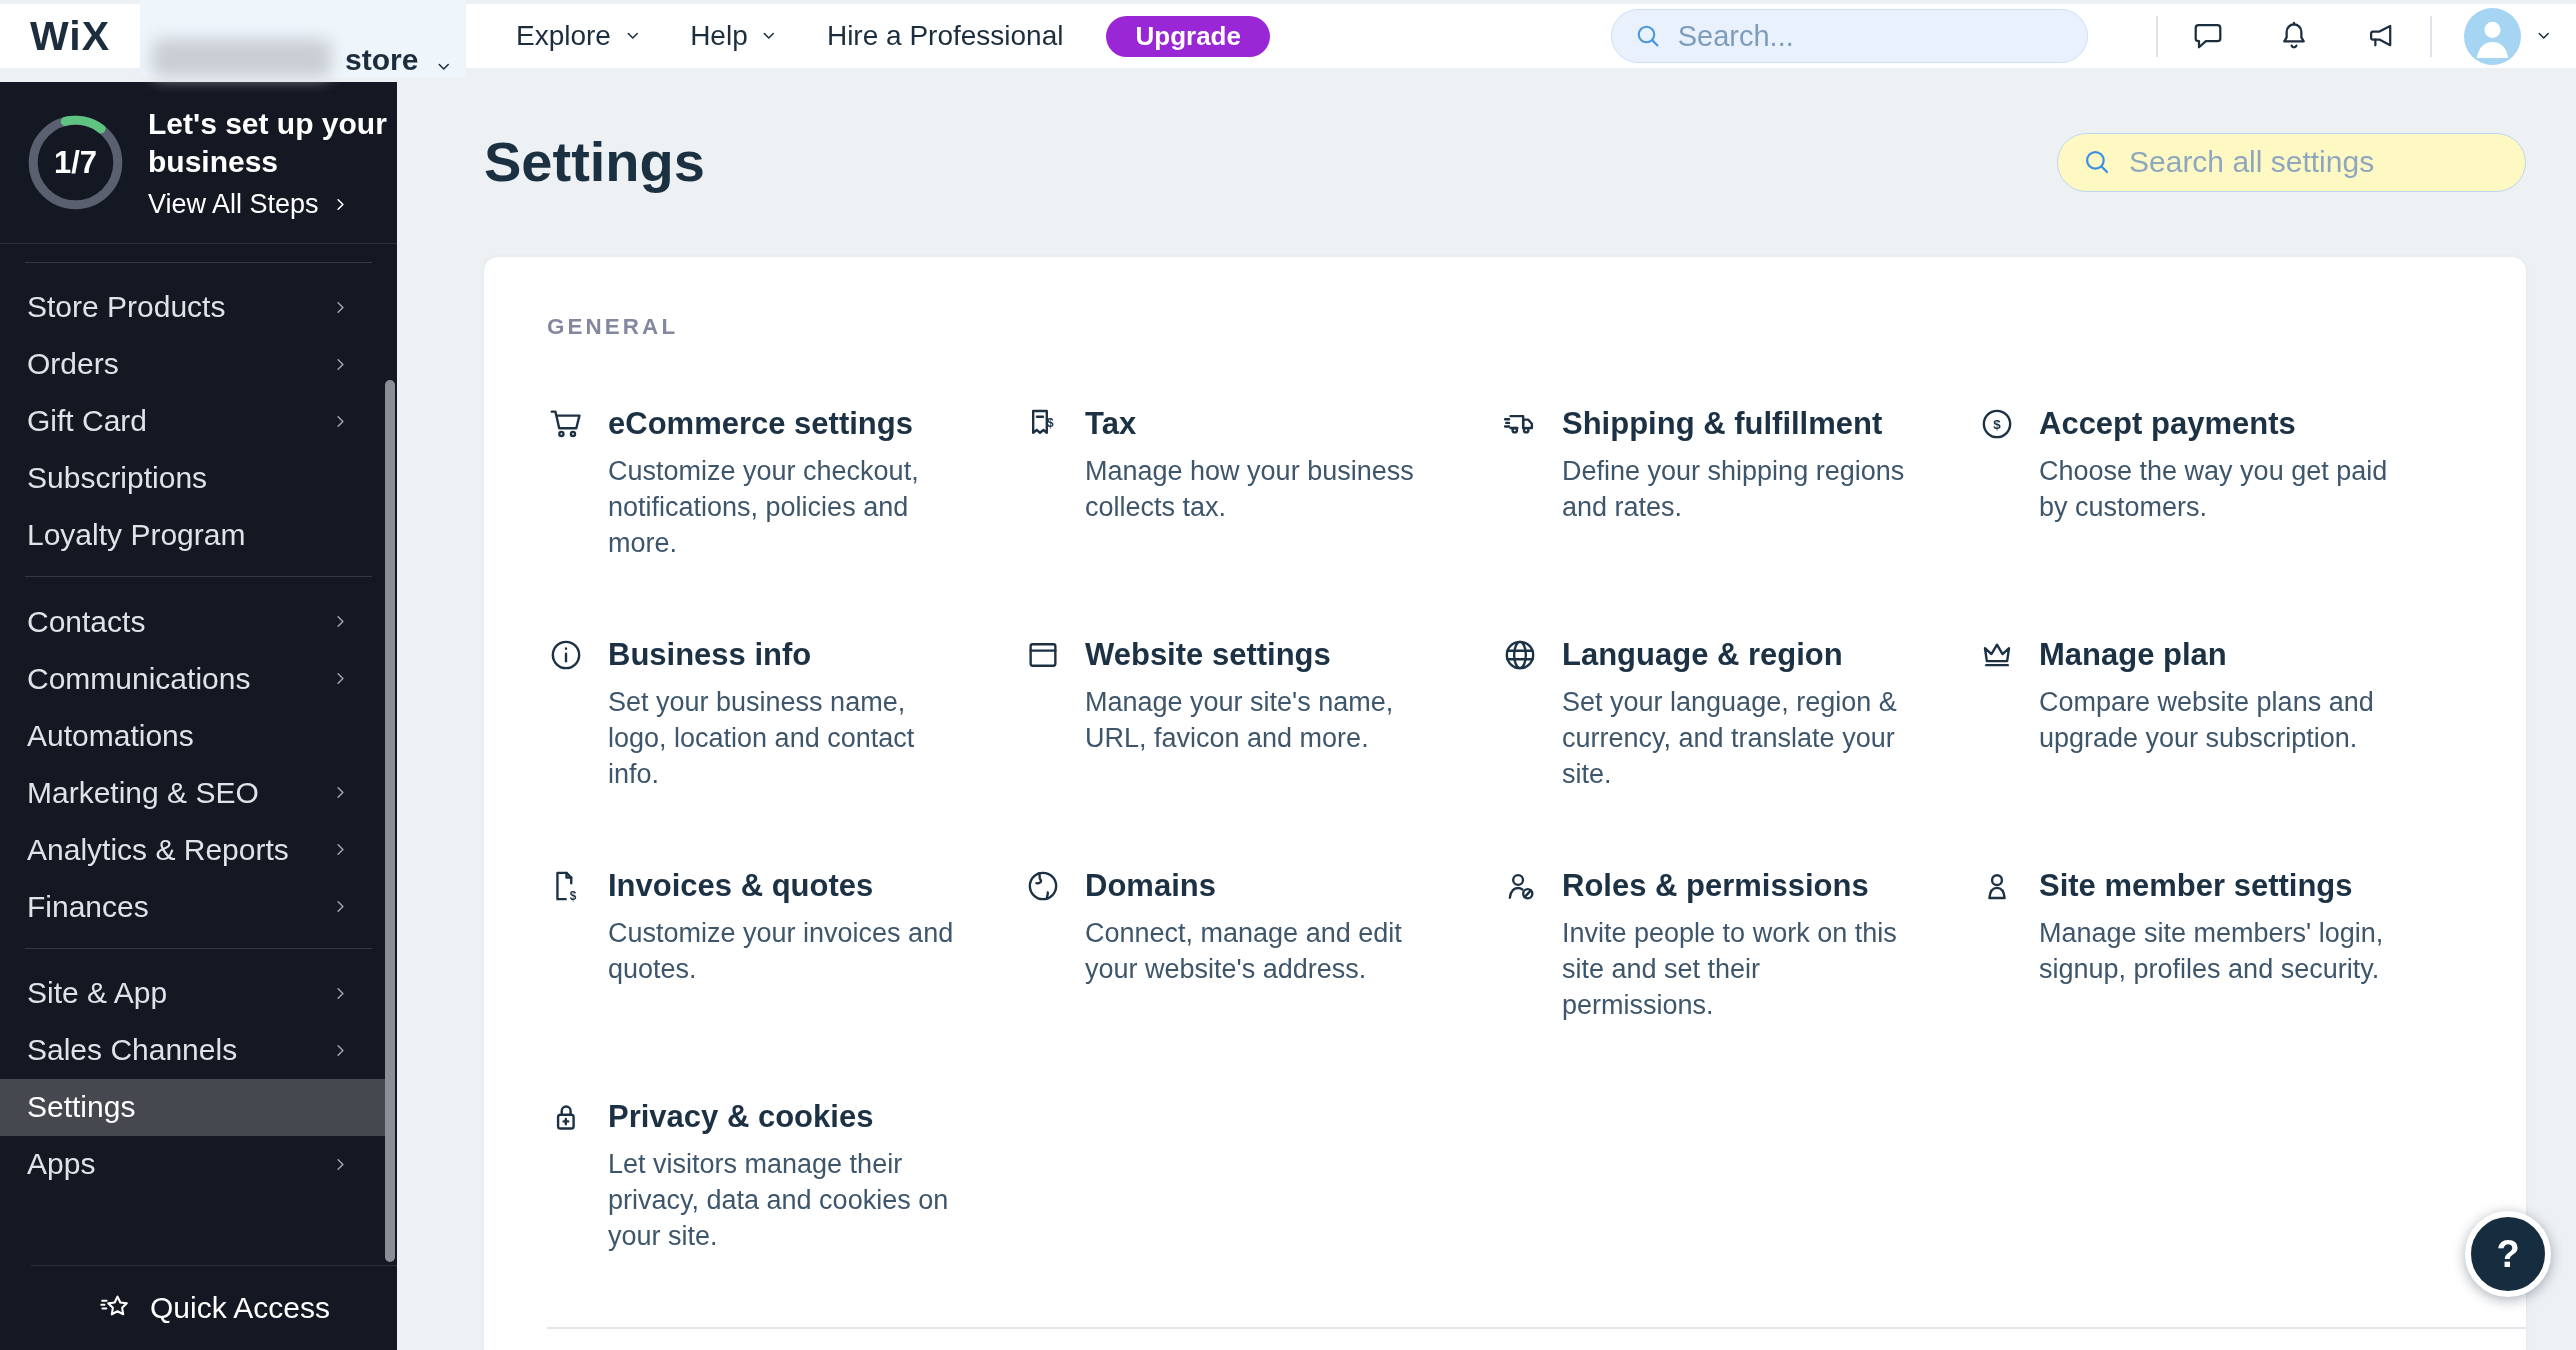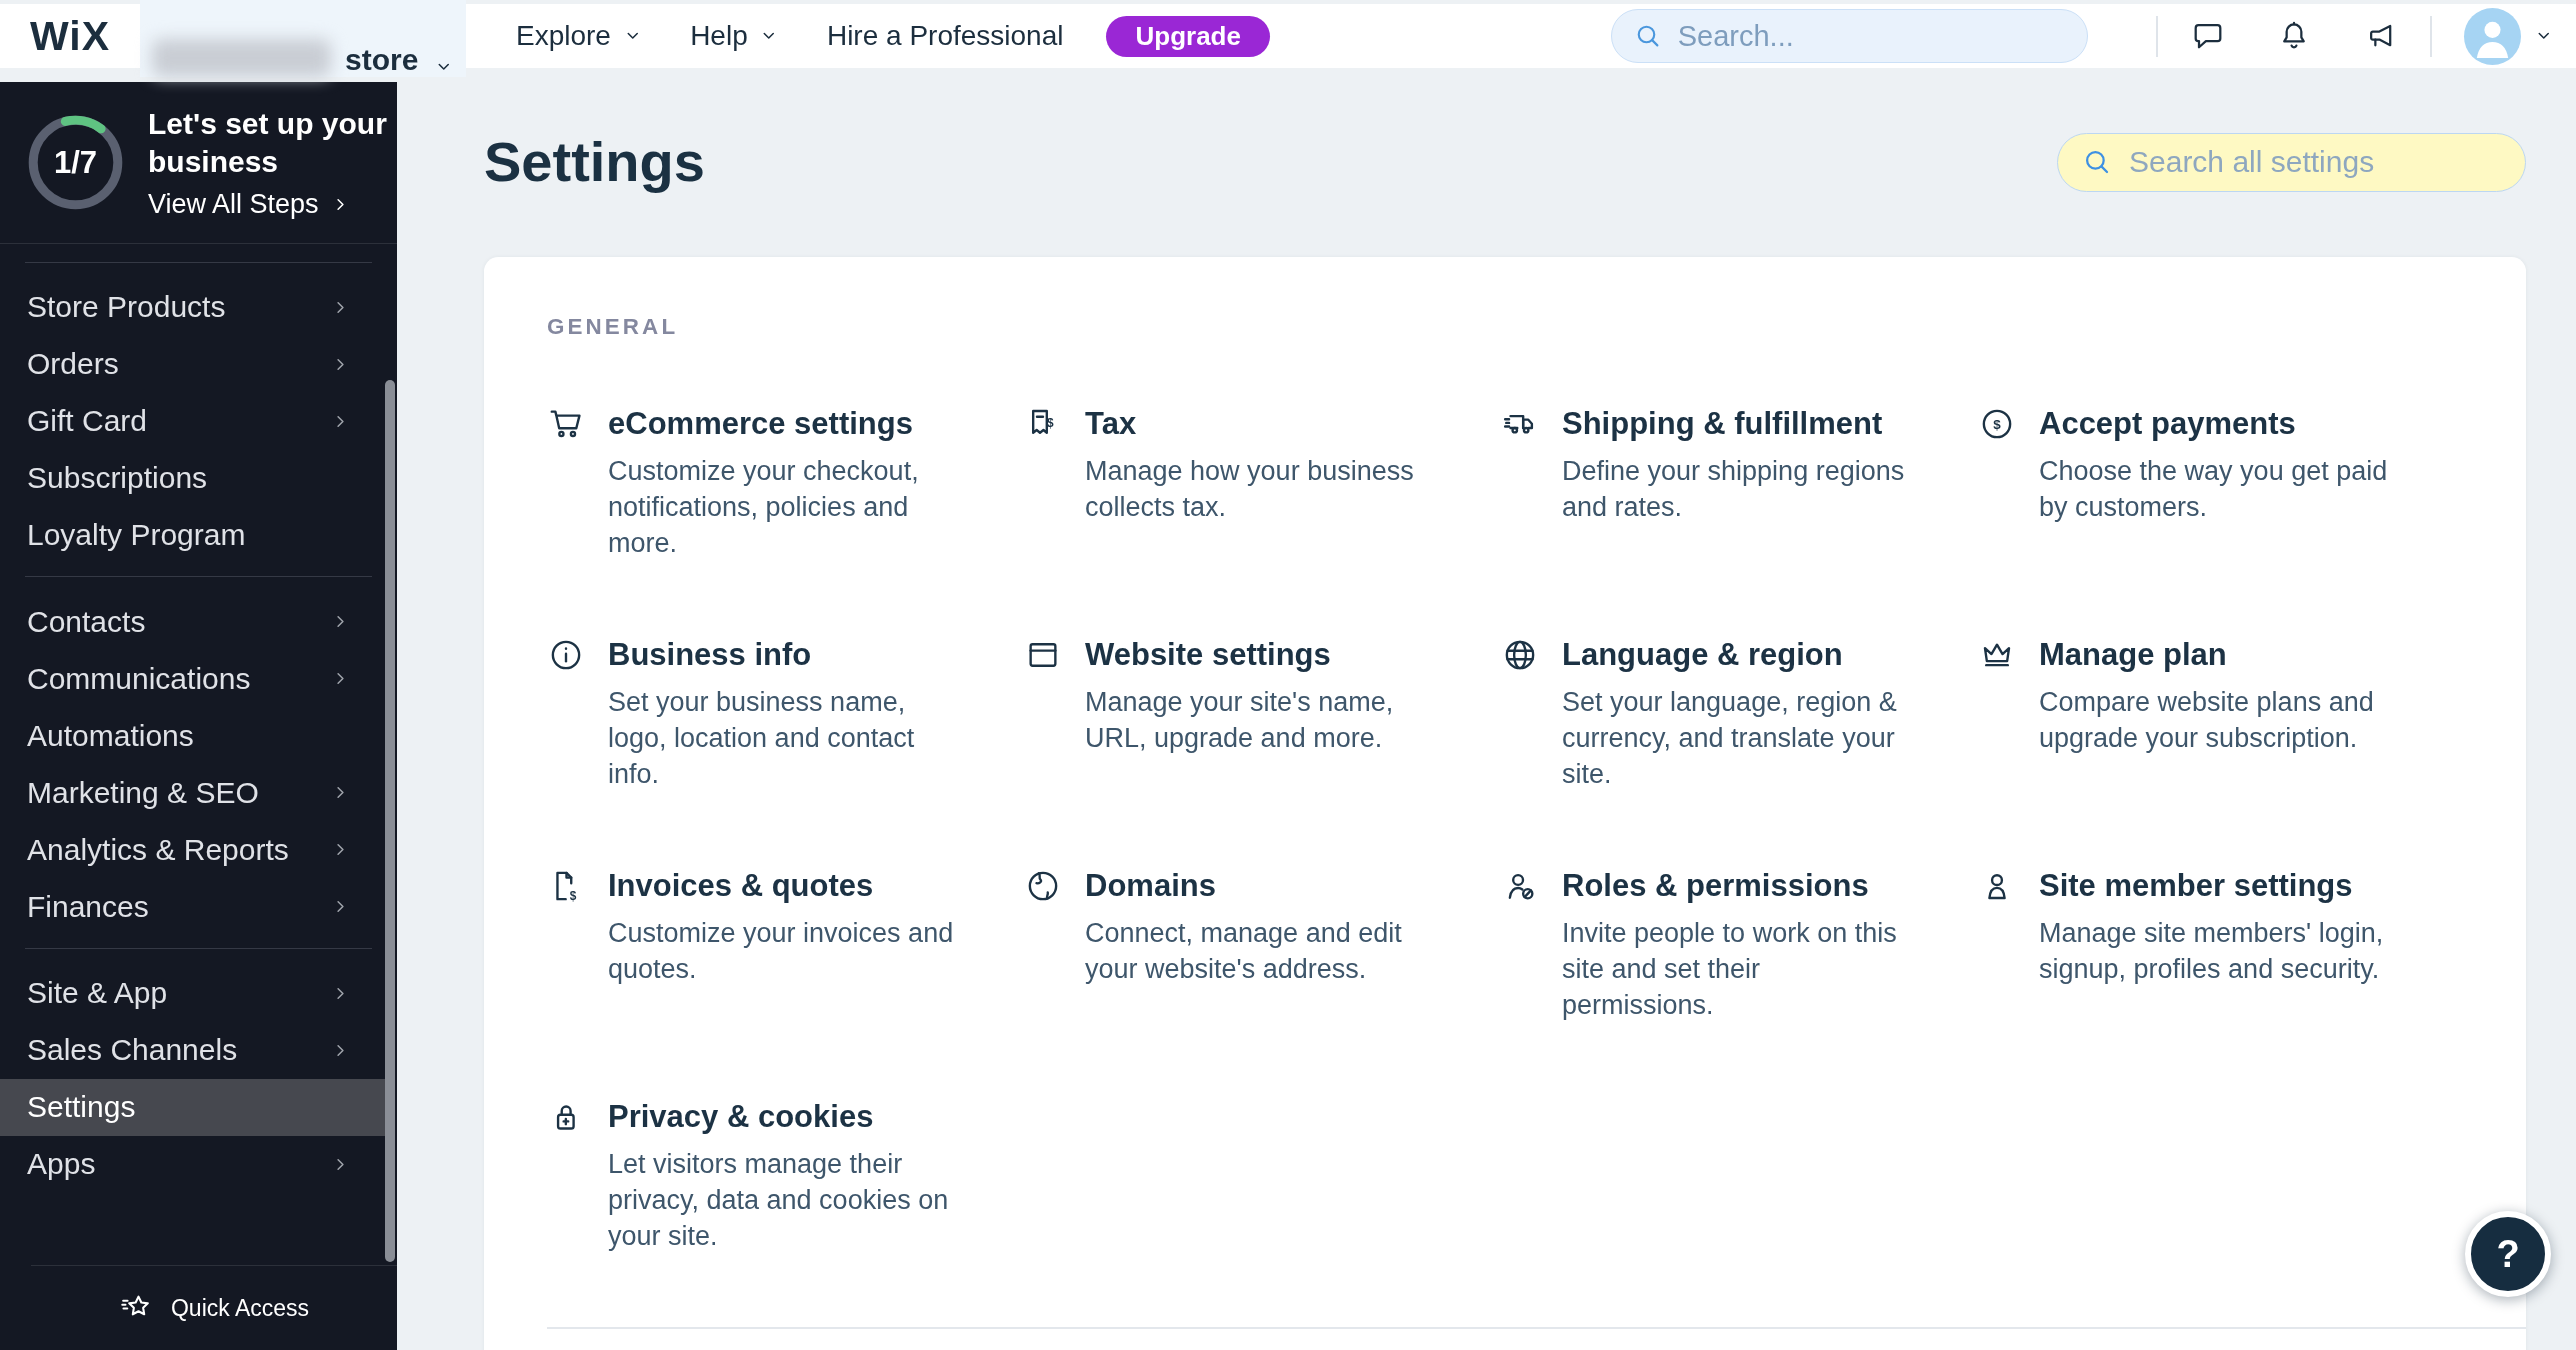--- a/index.html
+++ b/index.html
@@ -48,21 +48,21 @@
   .menu { flex:1 1 auto; position:relative; padding-top:18px; overflow:hidden; }
   .menu-divider { height:0.9px; background:#353945; margin:12.5px 25px 16px; }
   .menu-divider:first-child { margin-top:0; }
   .menu-item { height:57px; display:flex; align-items:center; padding:0 45px 0 27px; font-size:30px;
     color:#e0e2e7; cursor:pointer; position:relative; white-space:nowrap; }
   .menu-item .mi-chevron { position:absolute; right:45px; width:23px; height:23px; stroke:#9fa3ab;
     fill:none; stroke-width:1.6; stroke-linecap:round; stroke-linejoin:round; }
   .menu-item.active { background:#46484f; color:#ffffff; width:385px; }
   .sb-scrollbar { position:absolute; right:1.8px; top:298px; width:10.7px; height:882px; background:#8a8e96; border-radius:5.4px; }
   .sb-footer { flex:0 0 85px; border-top:0.9px solid #2c303a; display:flex; align-items:center;
-    justify-content:center; gap:16px; font-size:23px; color:#fff; cursor:pointer;margin-left:31px; }
+    justify-content:center; gap:16px; font-size:30px; color:#fff; cursor:pointer;margin-left:31px; }
   .sb-footer svg { width:36px; height:36px; stroke:#fff; fill:none; stroke-width:1.4; stroke-linecap:round; stroke-linejoin:round; }
 
   
   main { position:fixed; left:397px; top:82px; width:2179px; height:1268px; background:#edf1f4; overflow:hidden; }
   .main-header { display:flex; justify-content:space-between; align-items:flex-start; padding:47px 50px 0 87px; }
   h1 { font-size:56px; font-weight:700; color:#1b3142; }
   .settings-search { width:469px; height:59px; background:#fef9c3; border:1.8px solid #bcd7f2; border-radius:30px;
     display:flex; align-items:center; gap:16px; padding:0 23px; margin-top:3.6px; }
   .settings-search svg { width:32px; height:32px; stroke:#3d90e3; fill:none; stroke-width:1.7; stroke-linecap:round; flex:0 0 auto; }
   .settings-search input { border:none; outline:none; font-size:30px; color:#1b3142; width:100%; font-family:inherit; background:transparent; }
@@ -412,21 +412,21 @@
       <div class="si-title">Business info</div>
       <div class="si-desc">Set your business name, logo, location and contact info.</div>
     </div>
   </div>
         <div class="setting-item">
     <svg class="si-icon" viewBox="0 0 42 42" width="38" height="38">
             <use href="#browser-icon"></use>
           </svg>
     <div>
       <div class="si-title">Website settings</div>
-      <div class="si-desc">Manage your site's name, URL, upgrade and more.</div>
+      <div class="si-desc">Manage your site's name, URL, favicon and more.</div>
     </div>
   </div>
         <div class="setting-item">
     <svg class="si-icon" viewBox="0 0 42 42" width="38" height="38">
             <use href="#globe-icon"></use>
           </svg>
     <div>
       <div class="si-title">Language &amp; region</div>
       <div class="si-desc">Set your language, region &amp; currency, and translate your site.</div>
     </div>

